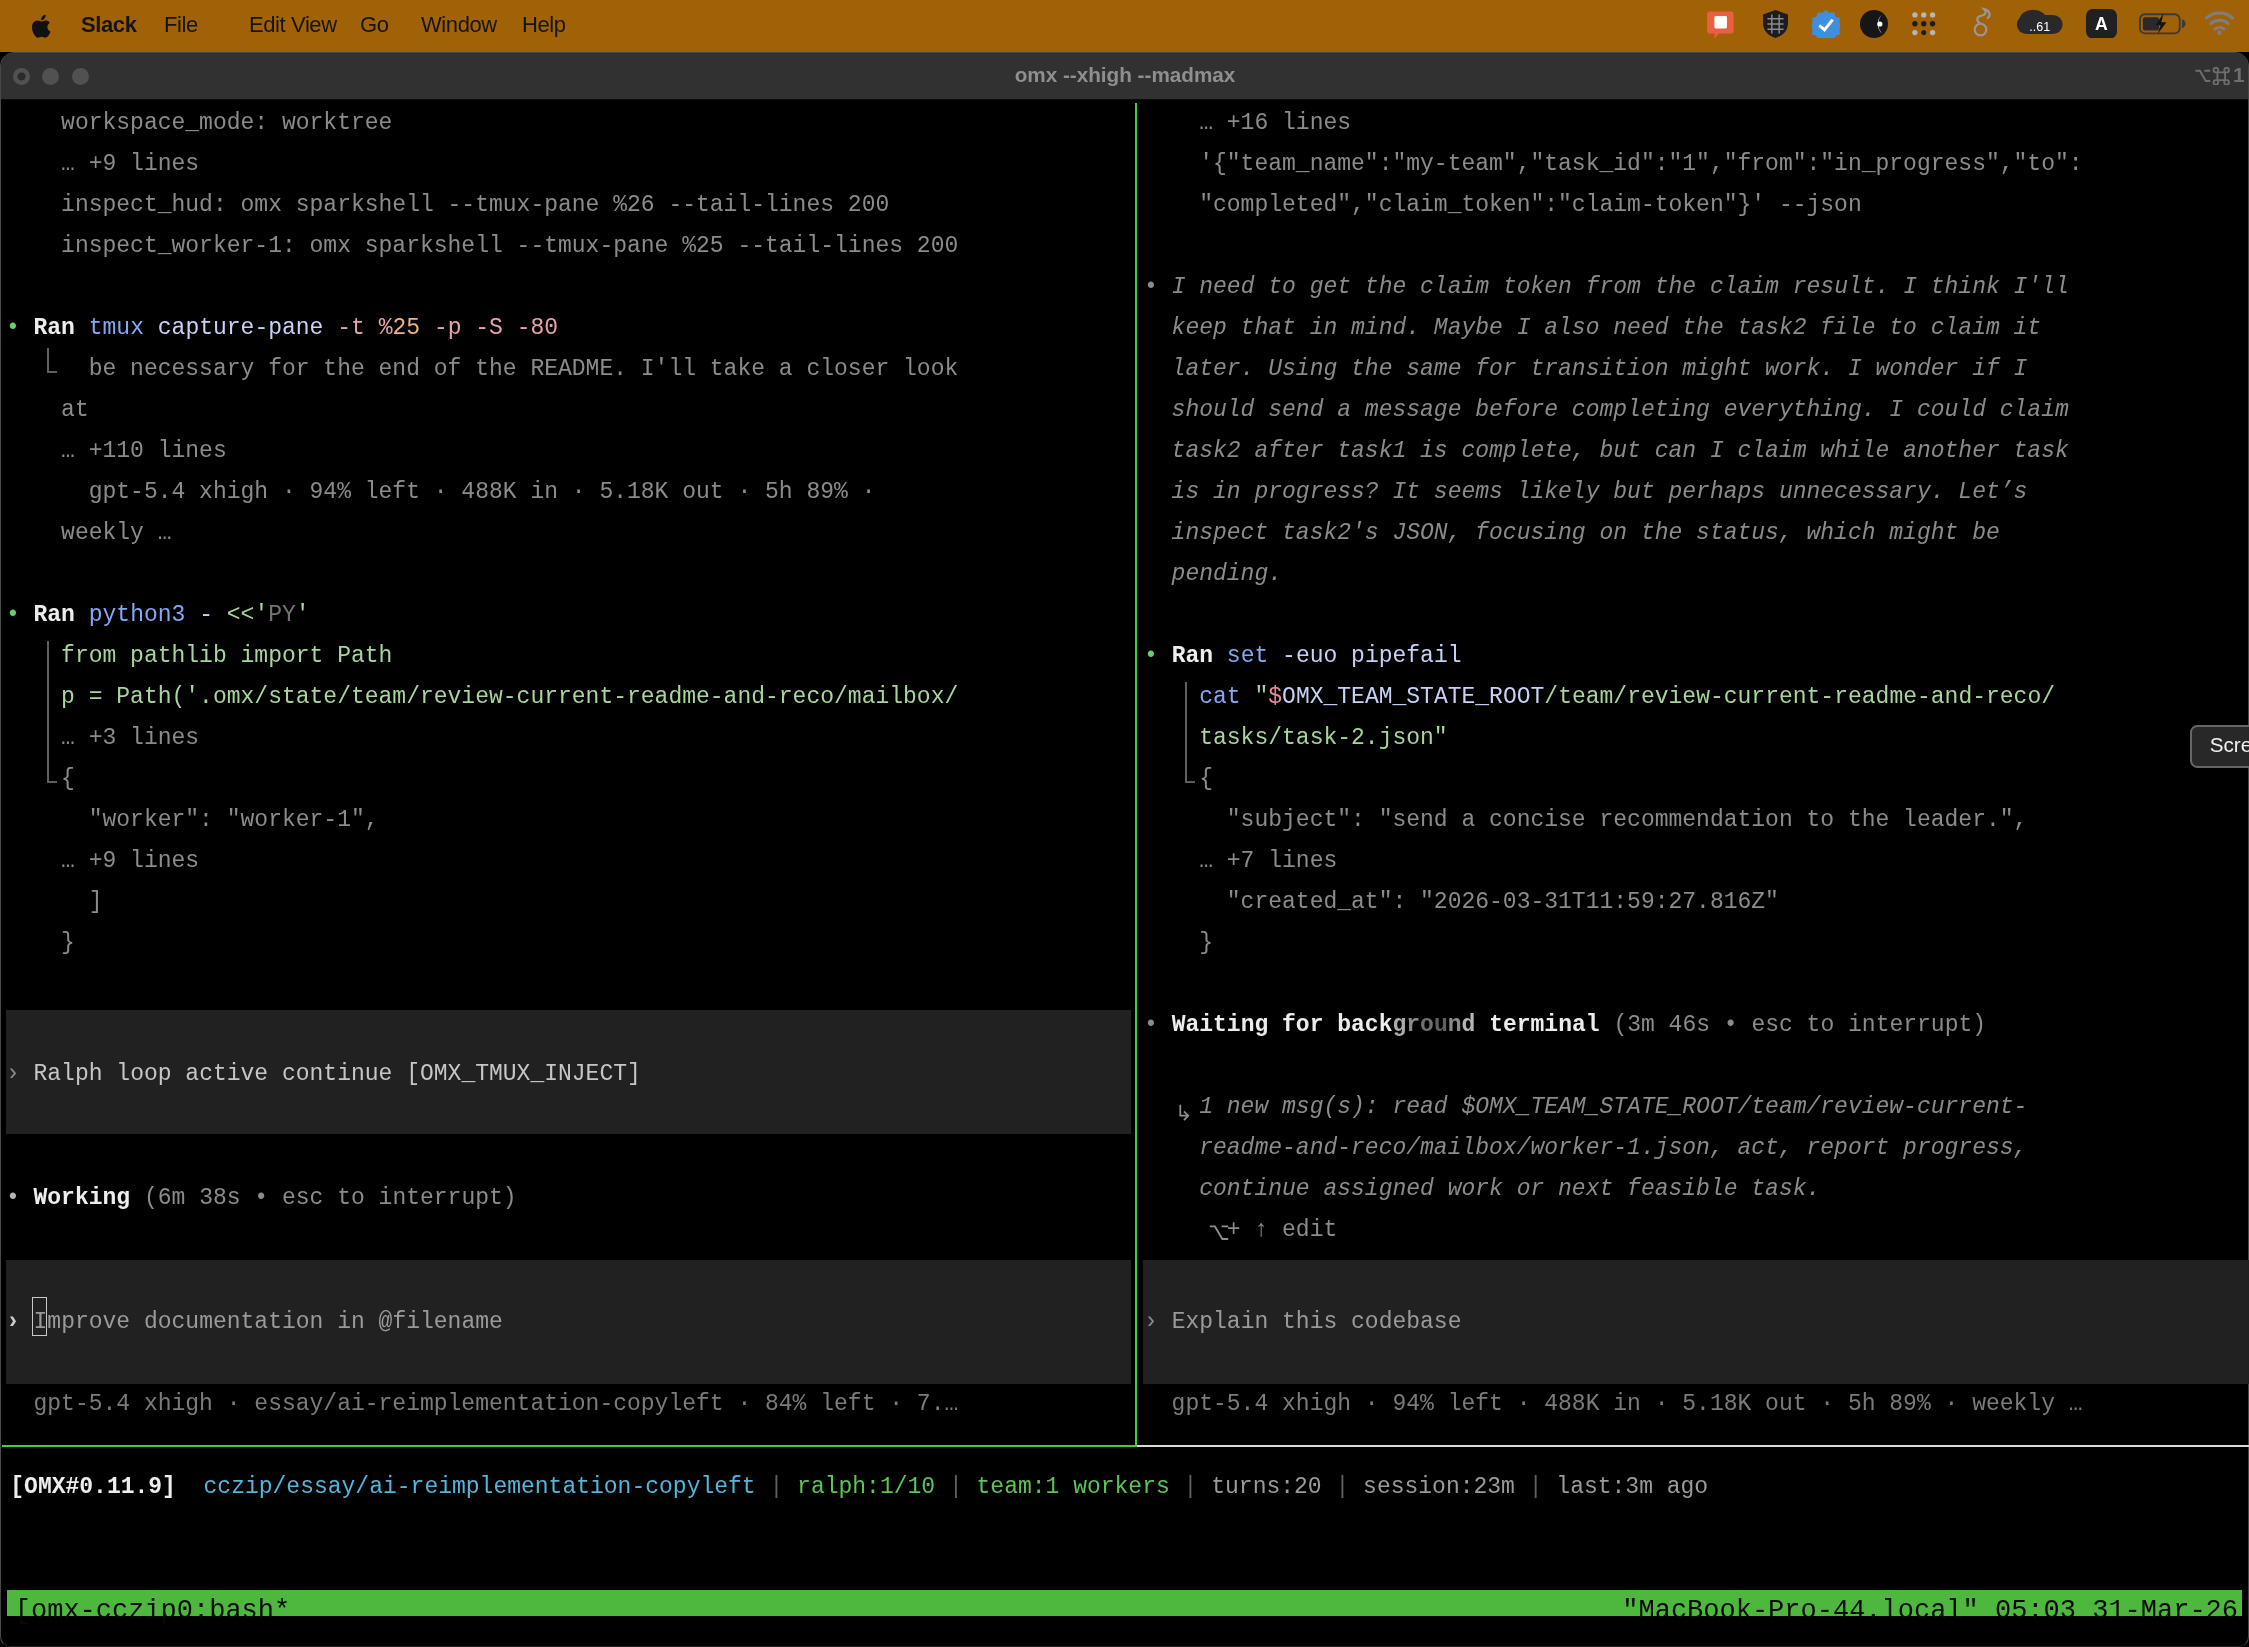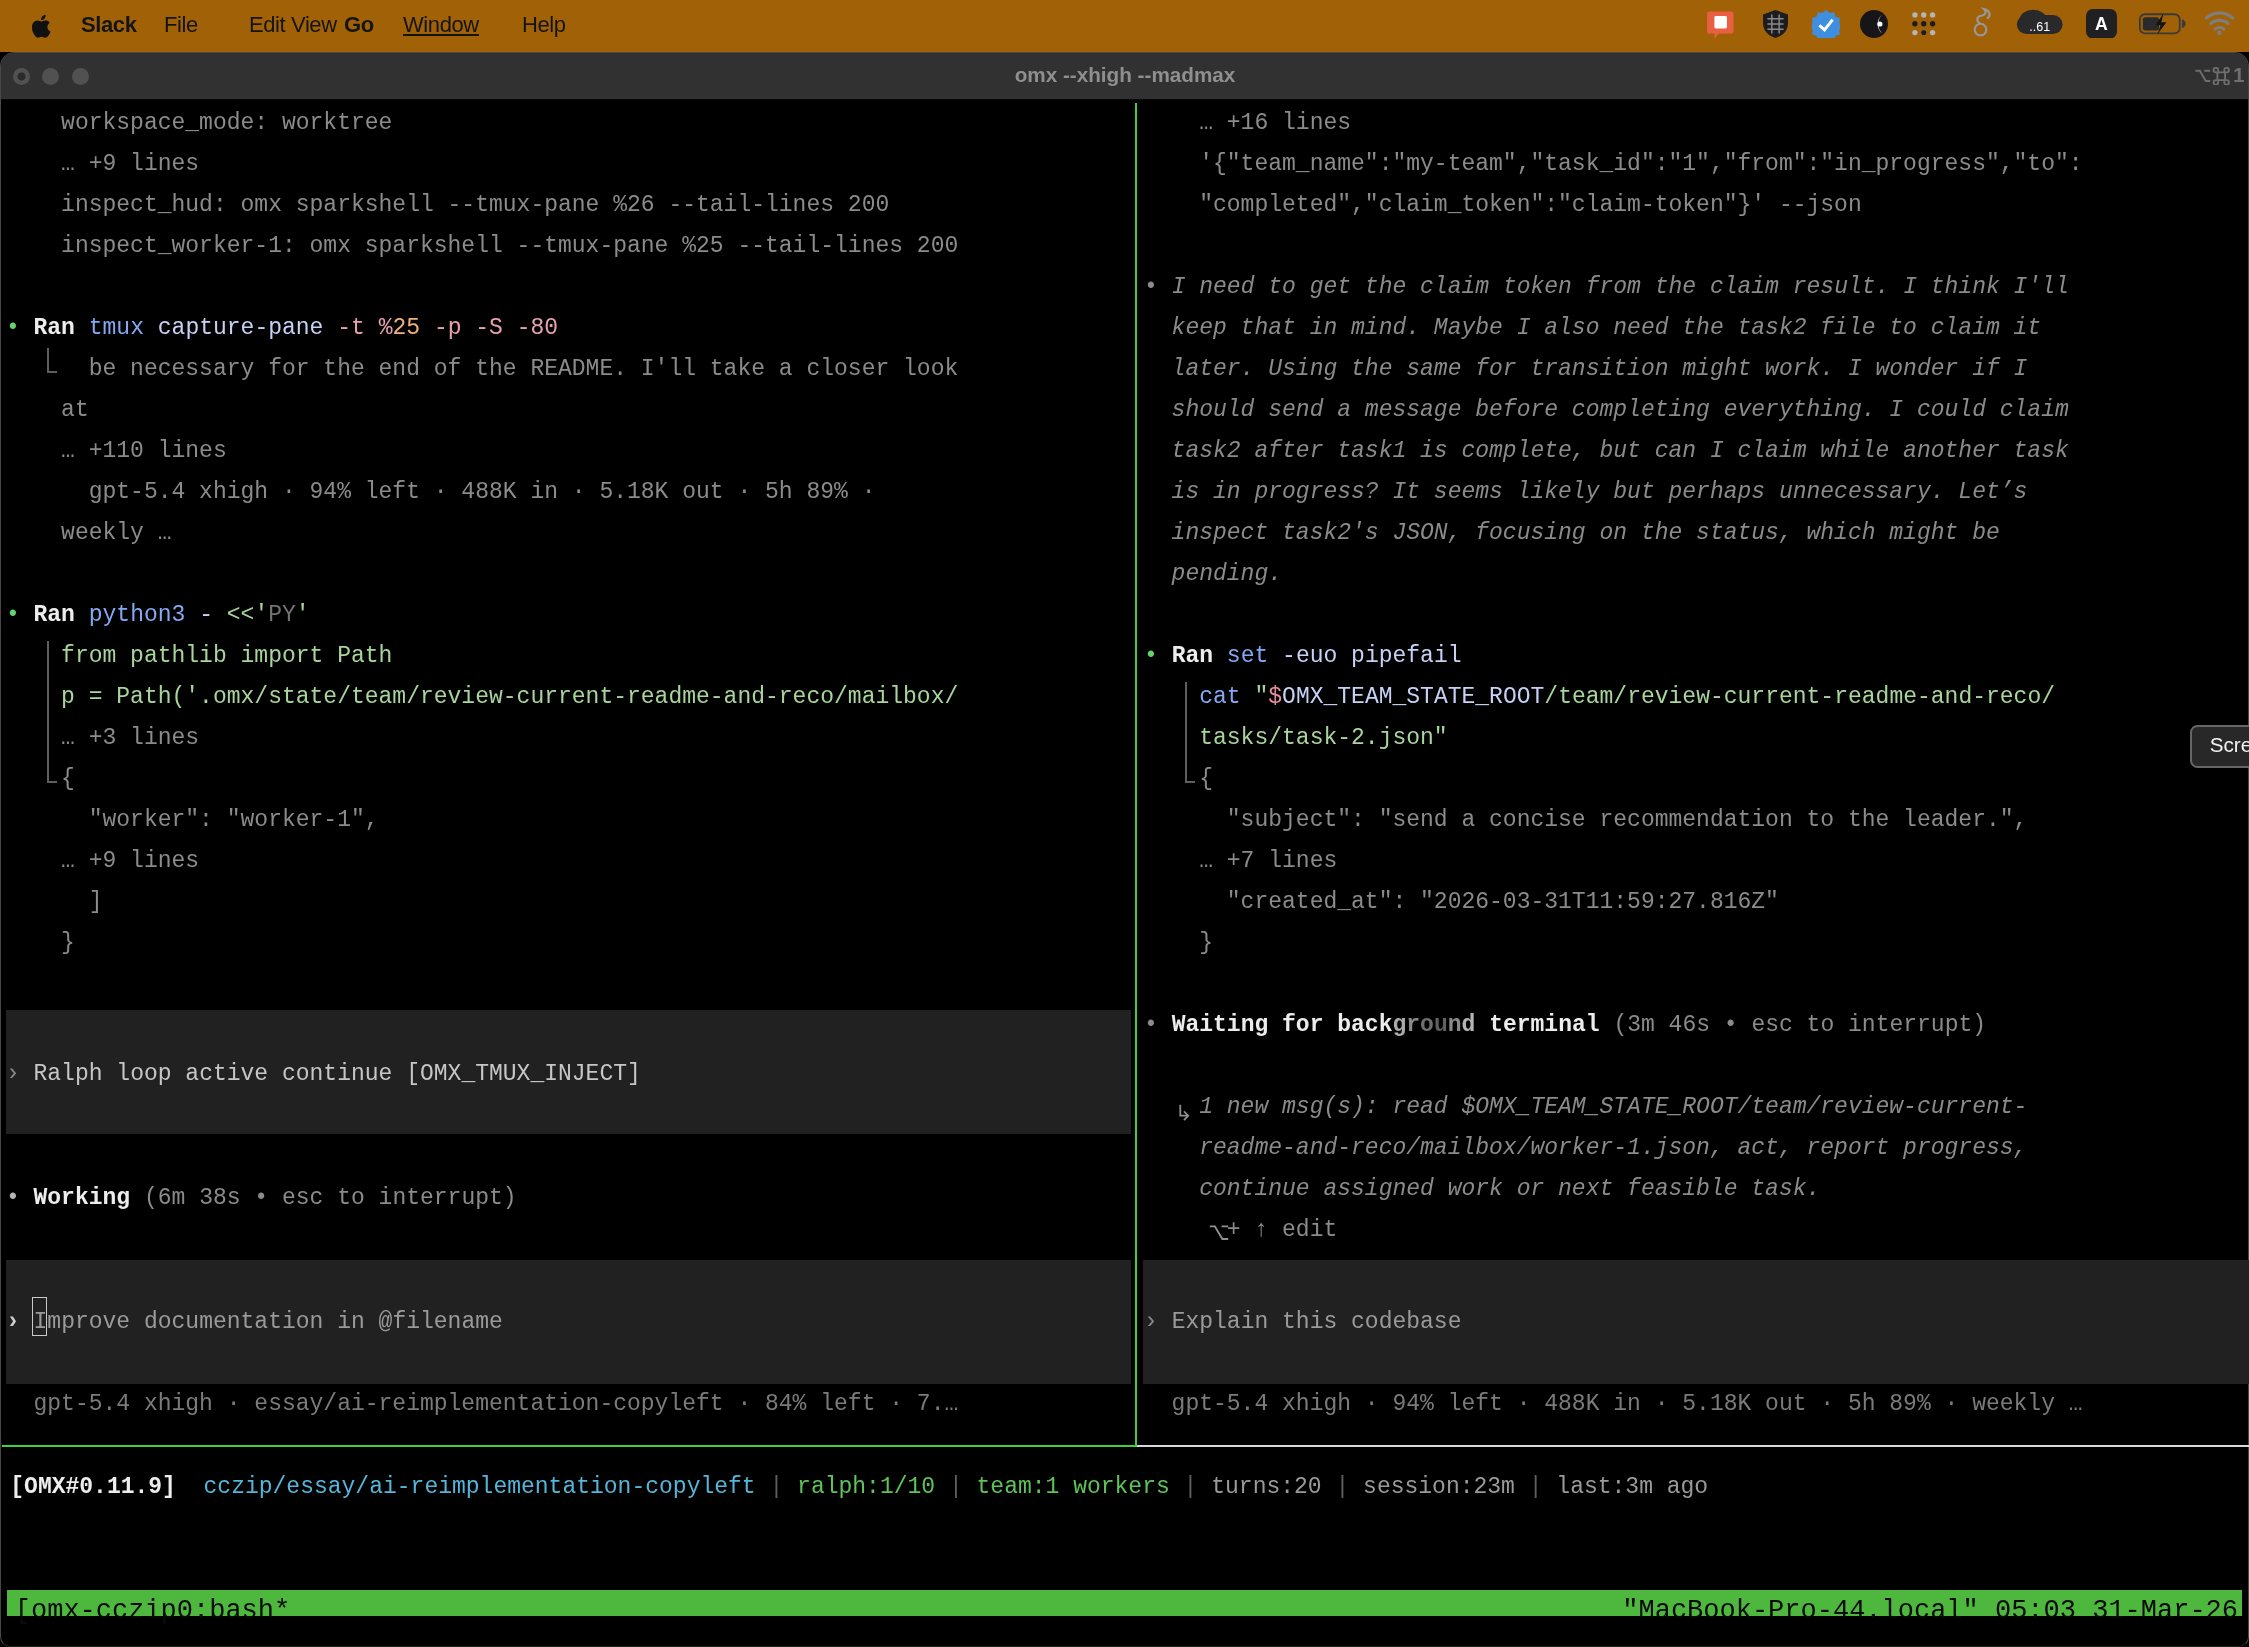--- a/index.html
+++ b/index.html
@@ -28,22 +28,22 @@
 </style></head>
 <body>
 <div id="menubar">
   <svg style="position:absolute;left:31px;top:12.5px" width="20" height="26.6" viewBox="0 0 17 20">
       <path fill="#111" d="M13.9 10.6c0-2.4 2-3.6 2.1-3.7-1.1-1.7-2.9-1.9-3.5-1.9-1.5-.2-2.9.9-3.7.9-.8 0-1.9-.9-3.2-.85-1.6.02-3.1 1-4 2.4-1.7 3-0.4 7.4 1.2 9.8.8 1.2 1.8 2.5 3.1 2.45 1.2-.05 1.7-.8 3.2-.8 1.5 0 1.9.8 3.2.77 1.3-.02 2.2-1.2 3-2.4.9-1.4 1.3-2.7 1.3-2.8-.03-.01-2.5-1-2.7-3.85zM11.5 3.3c.7-.8 1.1-1.9 1-3.1-1 .04-2.2.66-2.9 1.5-.6.7-1.2 1.9-1 3 1.1.09 2.2-.56 2.9-1.4z"></path>
     </svg>
   <span class="mi" style="left:81px;font-weight:bold;">Slack</span>
   <span class="mi" style="left:164px;">File</span>
   <span class="mi" style="left:225px;margin-left:24px;">Edit</span>
   <span class="mi" style="left:291px;">View</span>
-  <span class="mi" style="left:344px;font-weight:bold;">Go</span>
-  <span class="mi" style="left:403px;text-decoration:underline;">Window</span>
+  <span class="mi" style="left:360px;">Go</span>
+  <span class="mi" style="left:421px;">Window</span>
   <span class="mi" style="left:522px;text-align:right;">Help</span>
   <span id="icons">
    <svg style="position:absolute;left:1707px;top:10.3px" width="26.6" height="29.5" viewBox="0 0 36 40">
         <path fill="#e85f41" d="M4 2h28a4 4 0 0 1 4 4v22a4 4 0 0 1-4 4H16l-6 7v-7H4a4 4 0 0 1-4-4V6a4 4 0 0 1 4-4z"></path>
         <rect x="10" y="8" width="17" height="17" rx="2" fill="#fff"></rect>
       </svg>
    <svg style="position:absolute;left:1763px;top:10.3px" width="25" height="28" viewBox="0 0 34 38">
         <path fill="#1d1d1f" d="M17 0 34 6v12c0 10-7 17-17 20C7 35 0 28 0 18V6z"></path>
         <g stroke="#8a8a8c" stroke-width="2">
           <path d="M6 12h22M6 19h22M6 26h22M12 6v26M22 6v26"></path>

